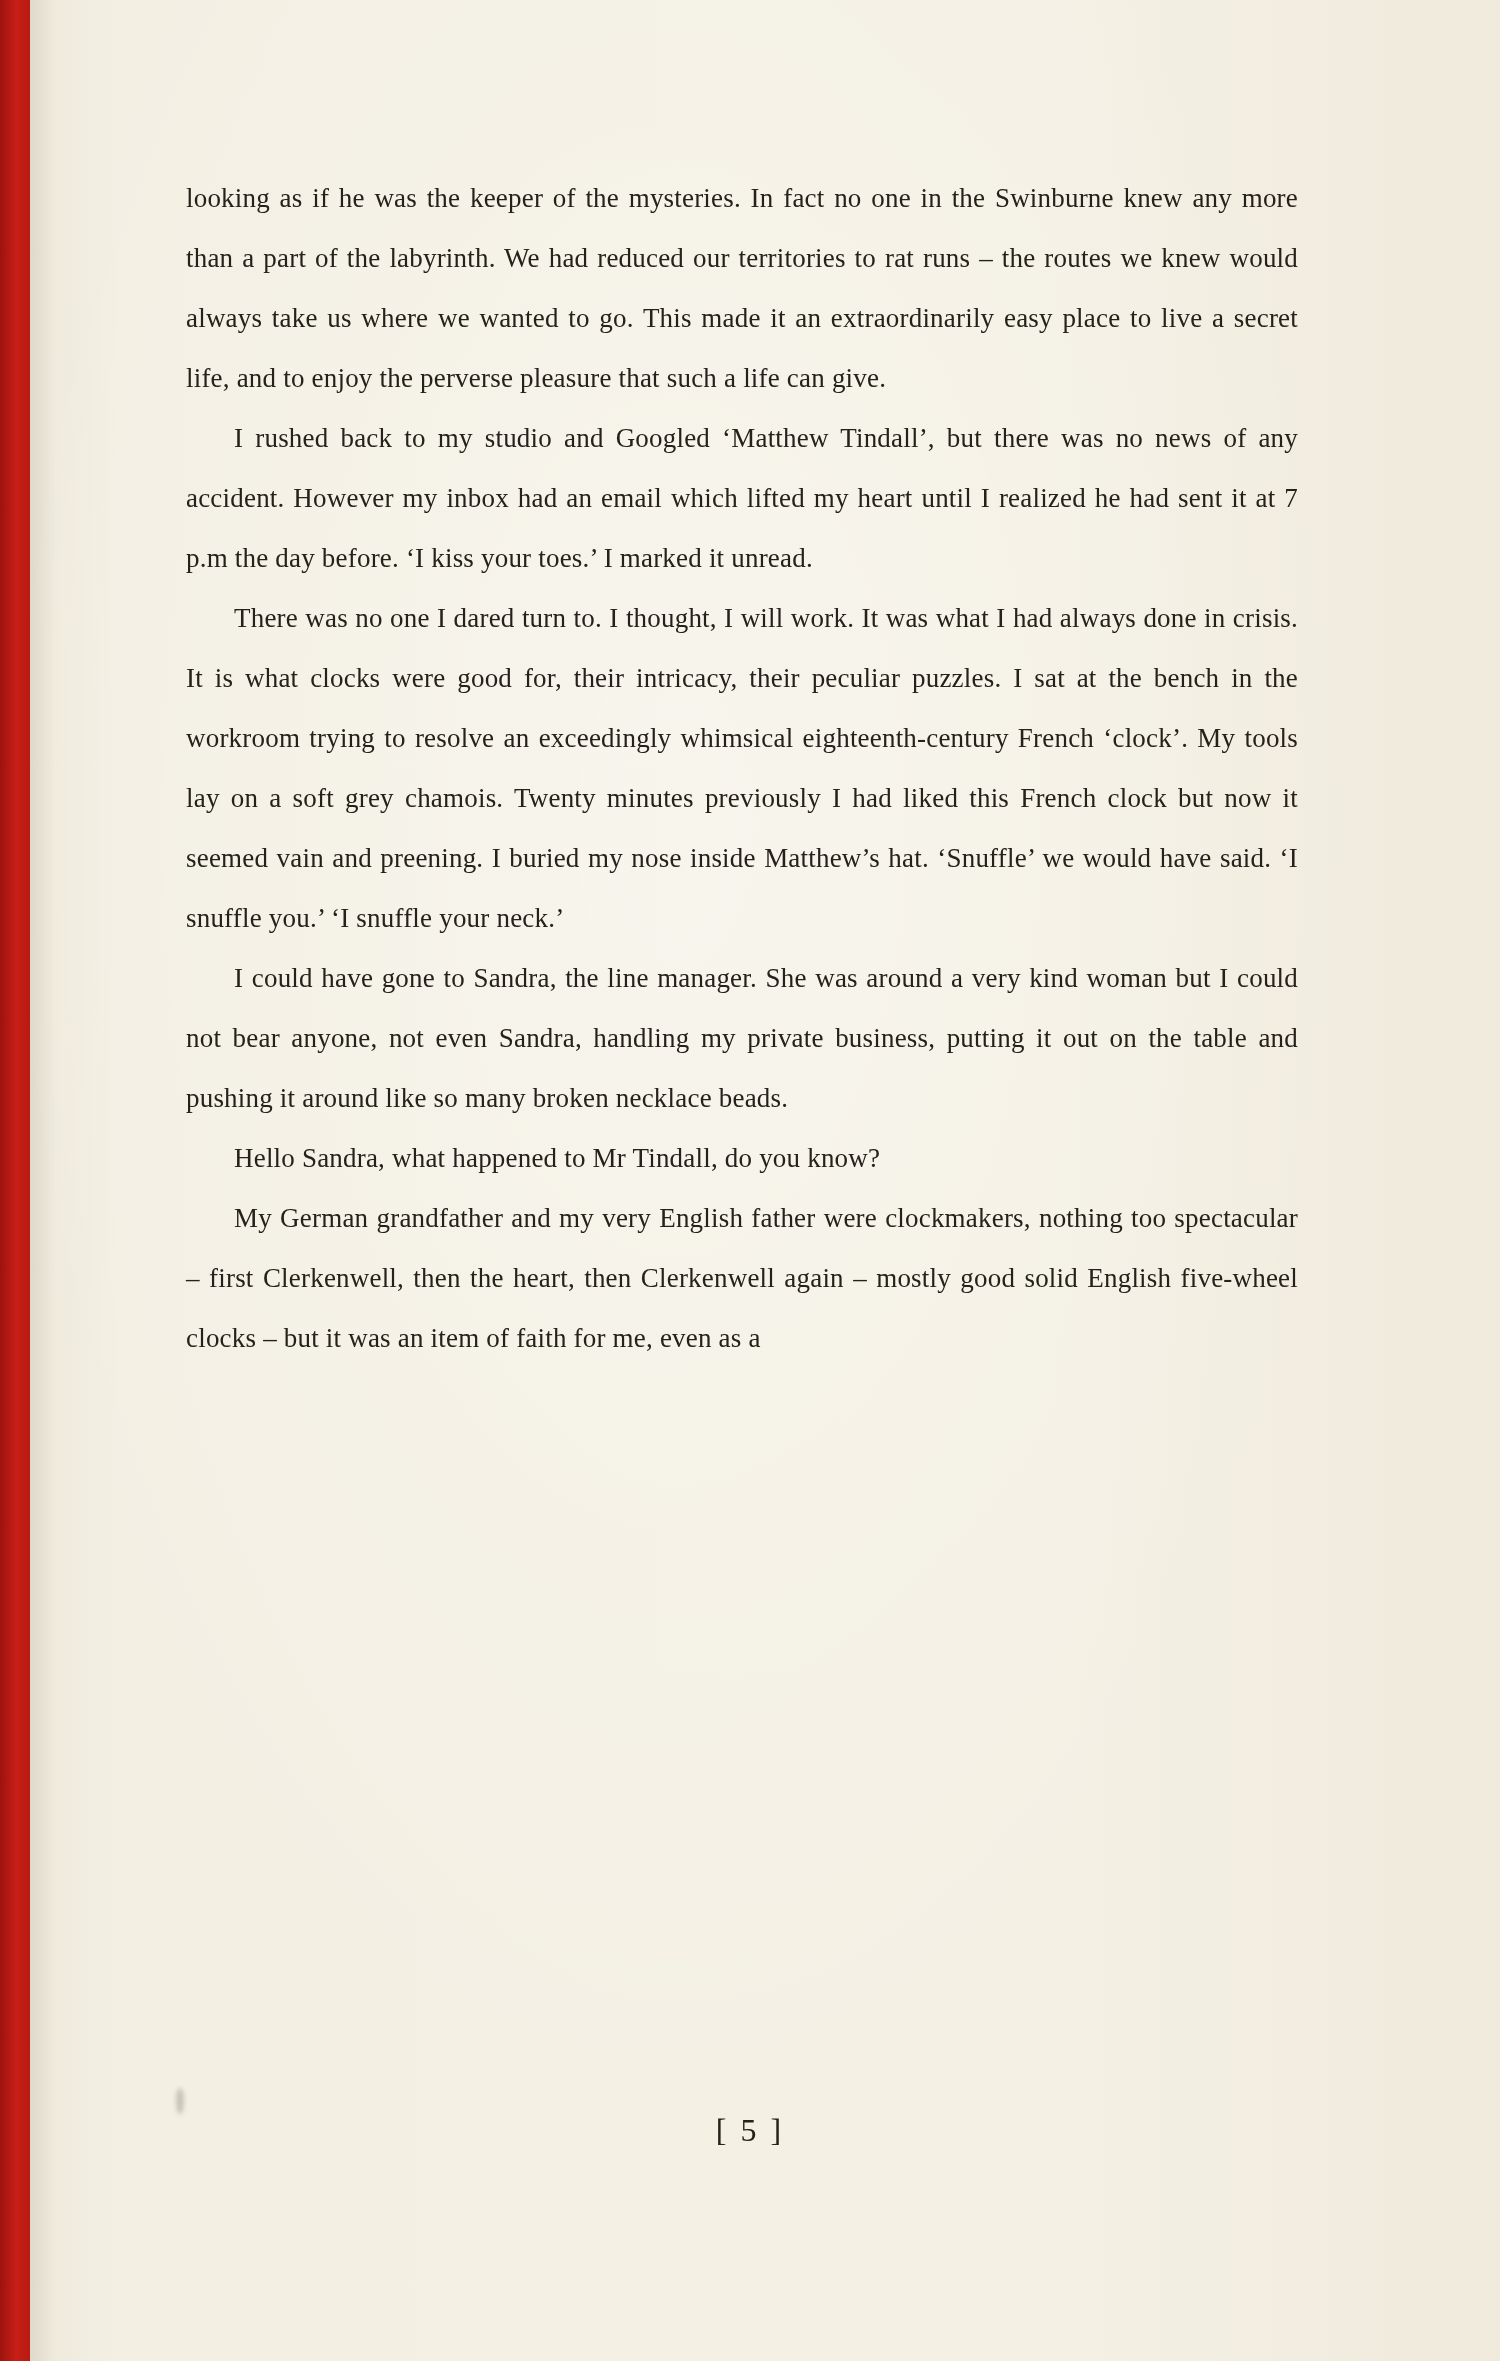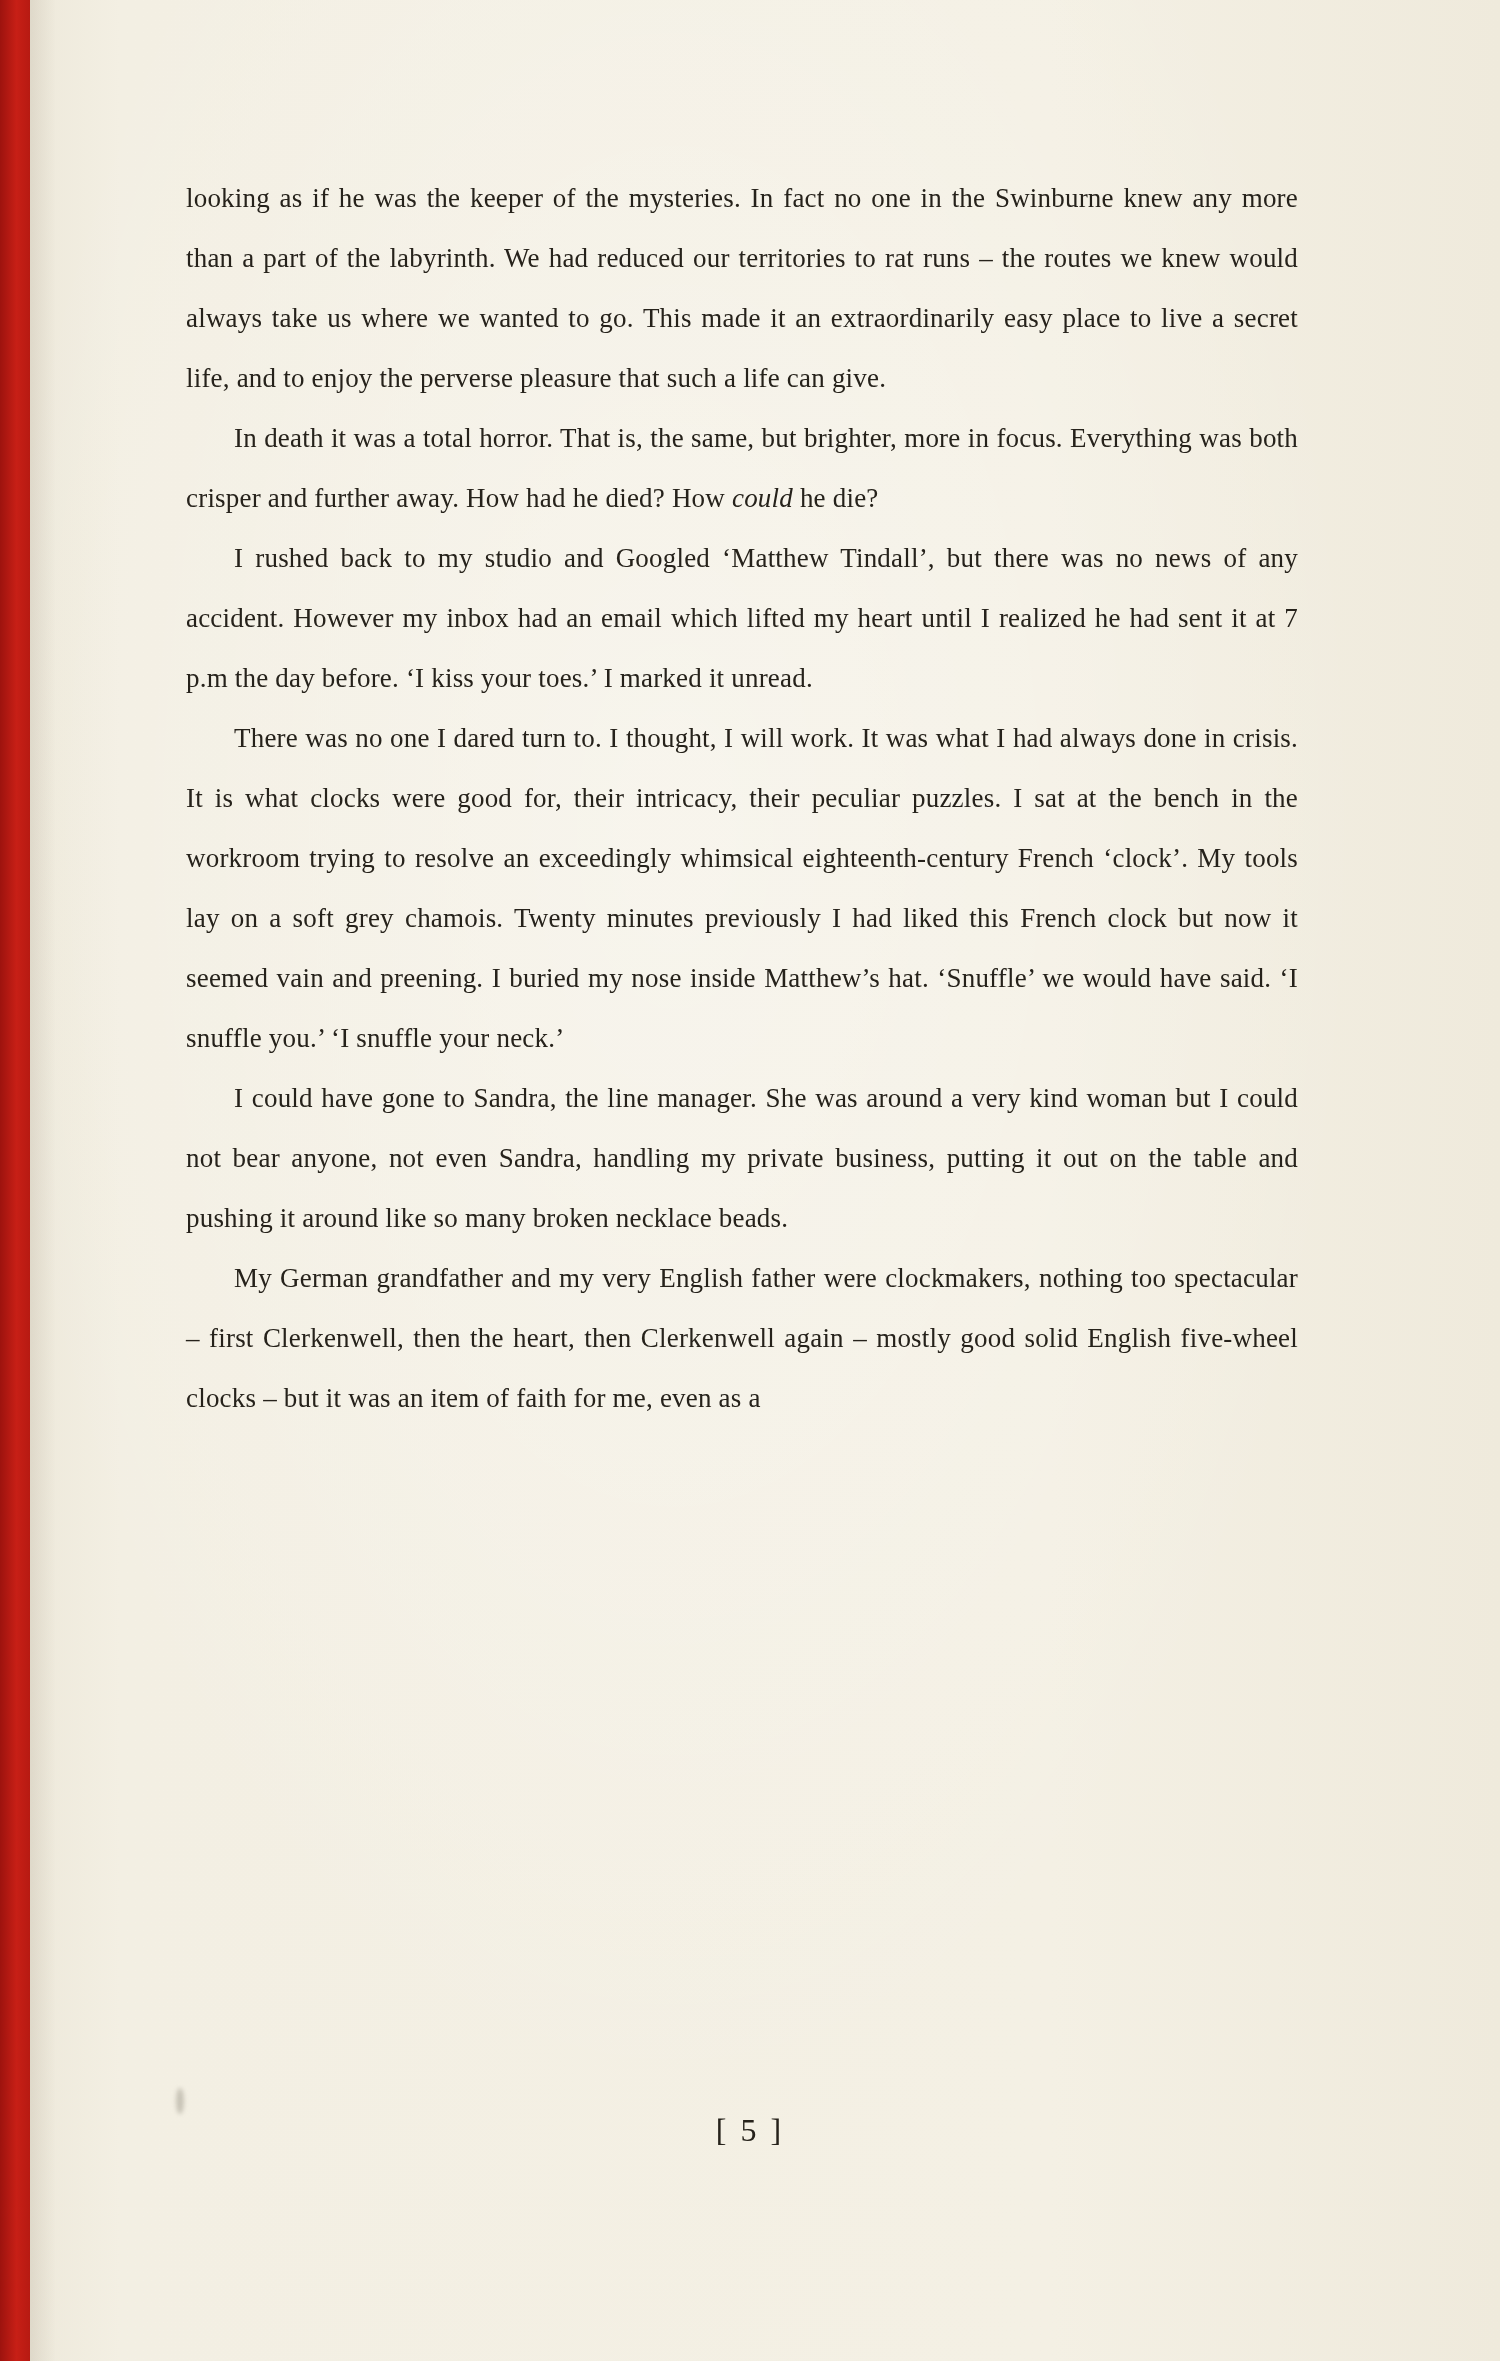--- a/index.html
+++ b/index.html
@@ -62,21 +62,21 @@
   }
 </style>
 </head>
 <body>
 
 <div class="page" style="color: rgb(38, 34, 27);">
   <div class="spine" style="background: linear-gradient(90deg, rgb(157, 19, 14), rgb(199, 31, 22) 55%, rgb(183, 26, 18));"></div>
   <div class="spine-shadow"></div>
   <div class="textblock">
       <p class="para"><span>looking as if he was the keeper of the mysteries. In fact no one in the Swinburne knew any more than a part of the labyrinth. We had reduced our territories to rat runs – the routes we knew would always take us where we wanted to go. This made it an extraordinarily easy place to live a secret life, and to enjoy the perverse pleasure that such a life can give.</span></p>
-      <p class="para indent"><span>In death it was a total horror. That is, the same, but brighter, more in focus. Everything was both crisper and further away. How had he died? How </span><em>could</em><span> he die?</span></p>
       <p class="para indent"><span>I rushed back to my studio and Googled ‘Matthew Tindall’, but there was no news of any accident. However my inbox had an email which lifted my heart until I realized he had sent it at 7 p.m the day before. ‘I kiss your toes.’ I marked it unread.</span></p>
       <p class="para indent"><span>There was no one I dared turn to. I thought, I will work. It was what I had always done in crisis. It is what clocks were good for, their intricacy, their peculiar puzzles. I sat at the bench in the workroom trying to resolve an exceedingly whimsical eighteenth-century French ‘clock’. My tools lay on a soft grey chamois. Twenty minutes previously I had liked this French clock but now it seemed vain and preening. I buried my nose inside Matthew’s hat. ‘Snuffle’ we would have said. ‘I snuffle you.’ ‘I snuffle your neck.’</span></p>
       <p class="para indent"><span>I could have gone to Sandra, the line manager. She was around a very kind woman but I could not bear anyone, not even Sandra, handling my private business, putting it out on the table and pushing it around like so many broken necklace beads.</span></p>
+      <p class="para indent"><span>Hello Sandra, what happened to Mr Tindall, do you know?</span></p>
       <p class="para indent"><span>My German grandfather and my very English father were clockmakers, nothing too spectacular – first Clerkenwell, then the heart, then Clerkenwell again – mostly good solid English five-wheel clocks – but it was an item of faith for me, even as a</span></p>
     </div>
   <div class="pagenum">[ 5 ]</div>
   <div class="smudge"></div>
 </div>
 
 </body></html>

